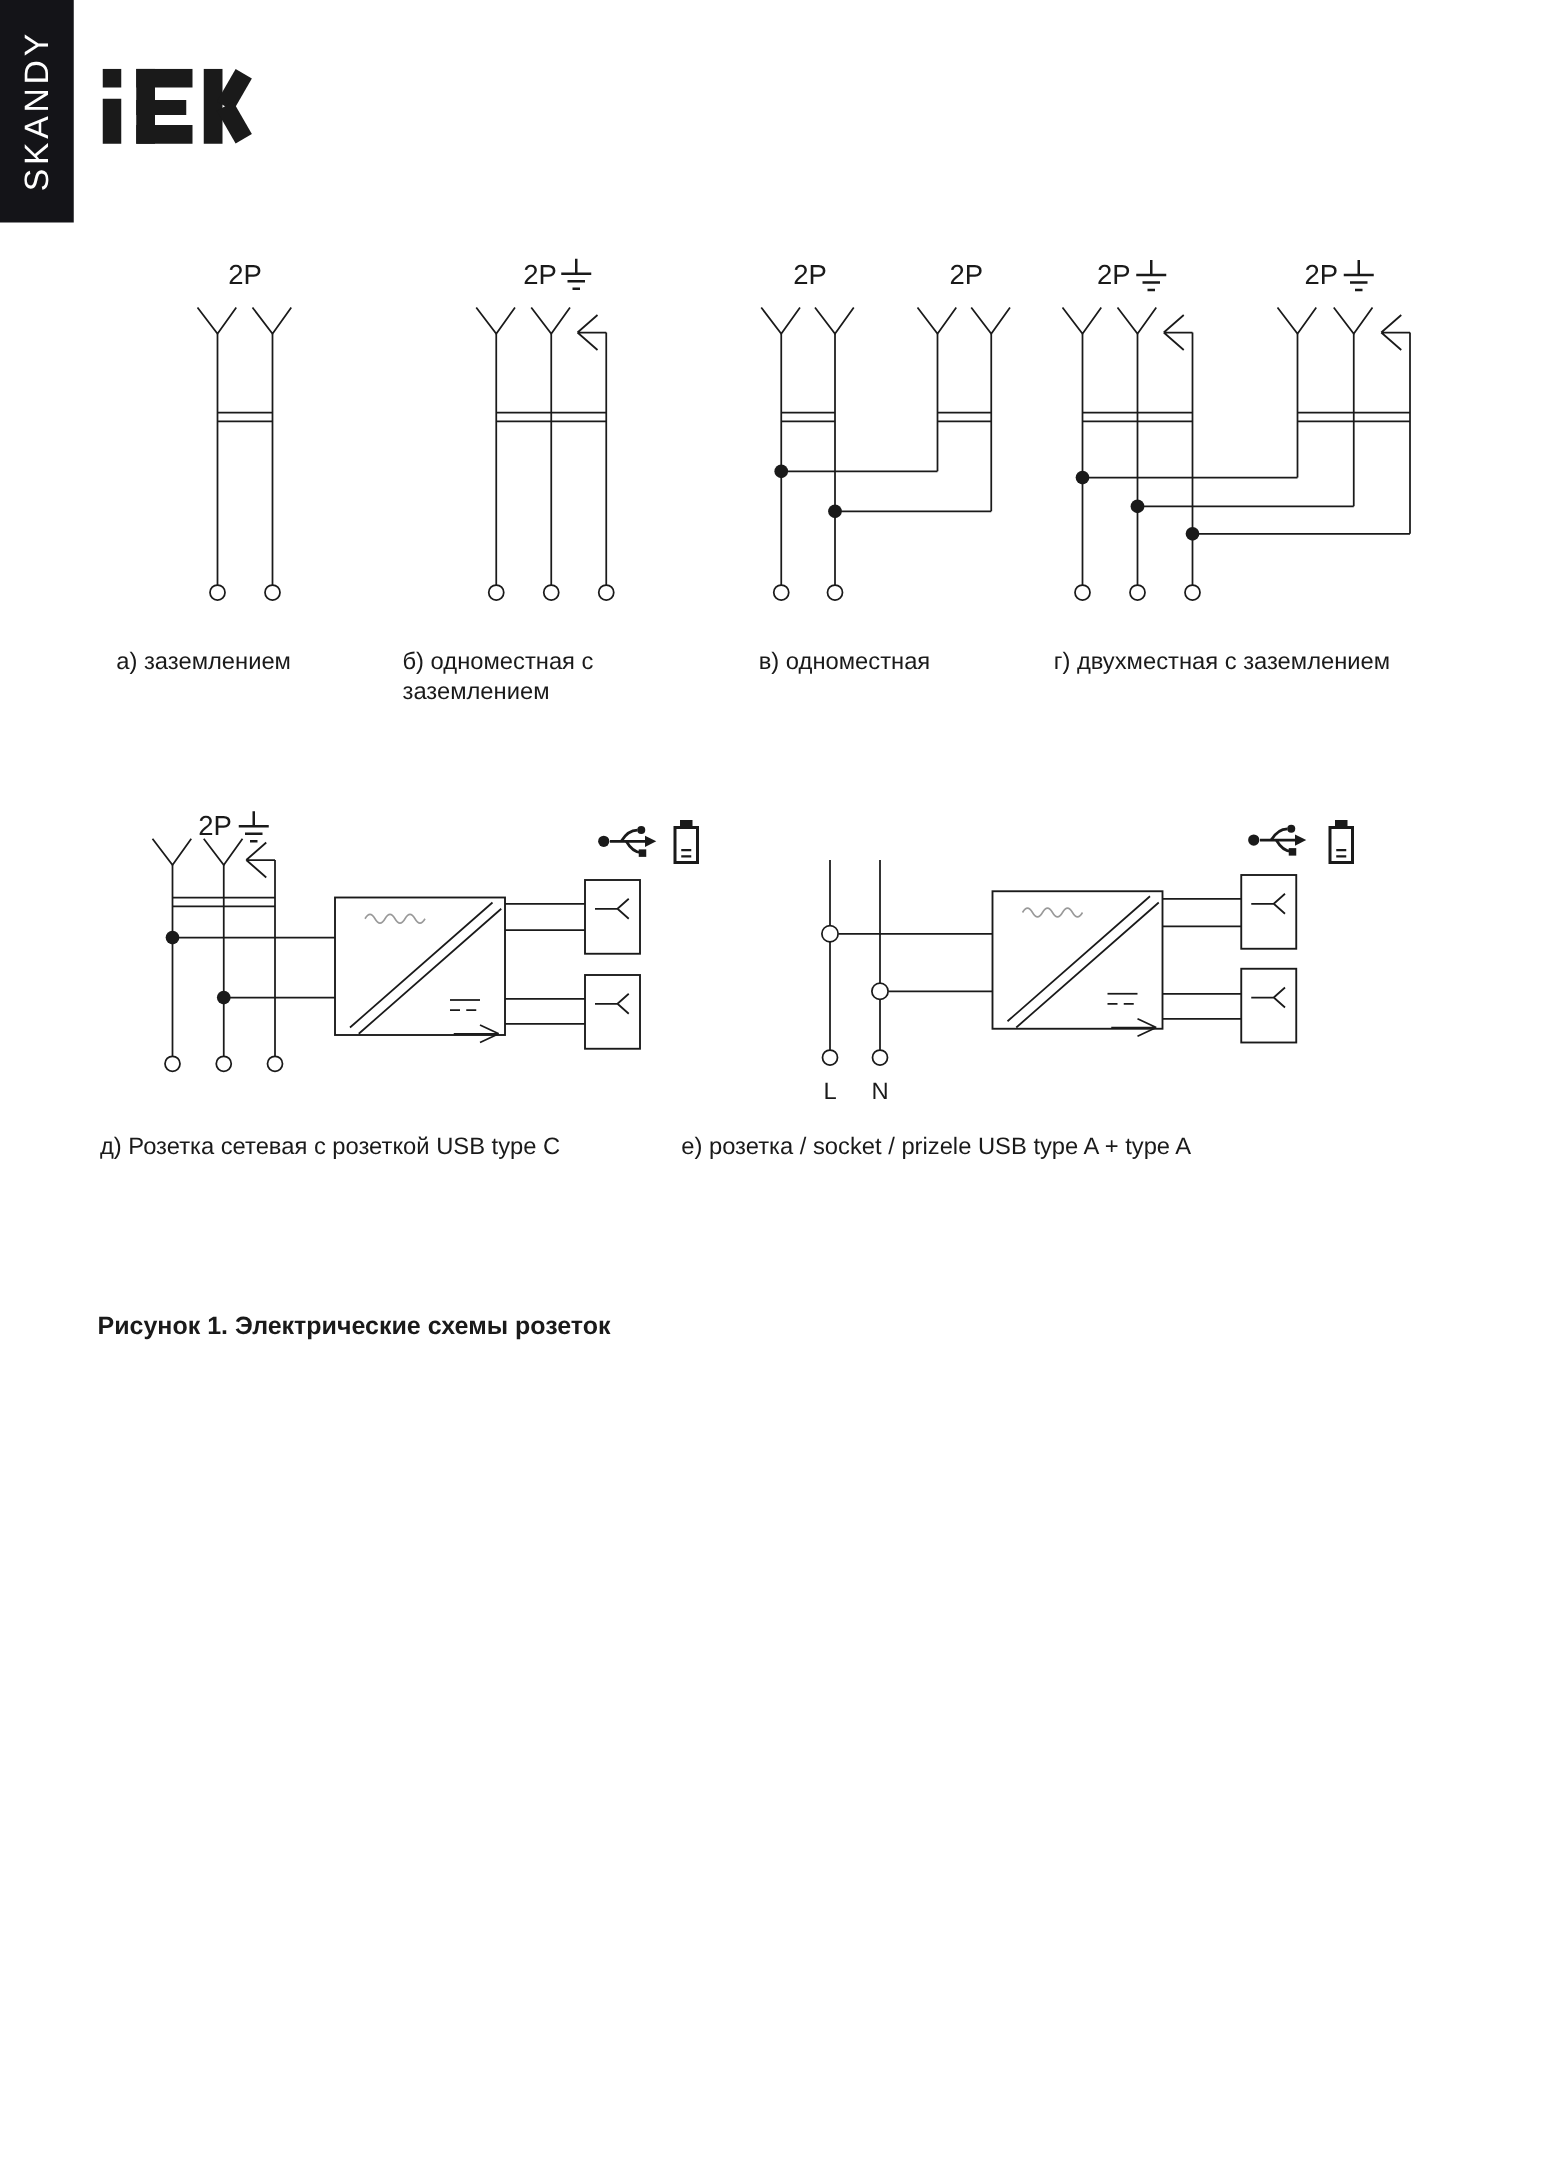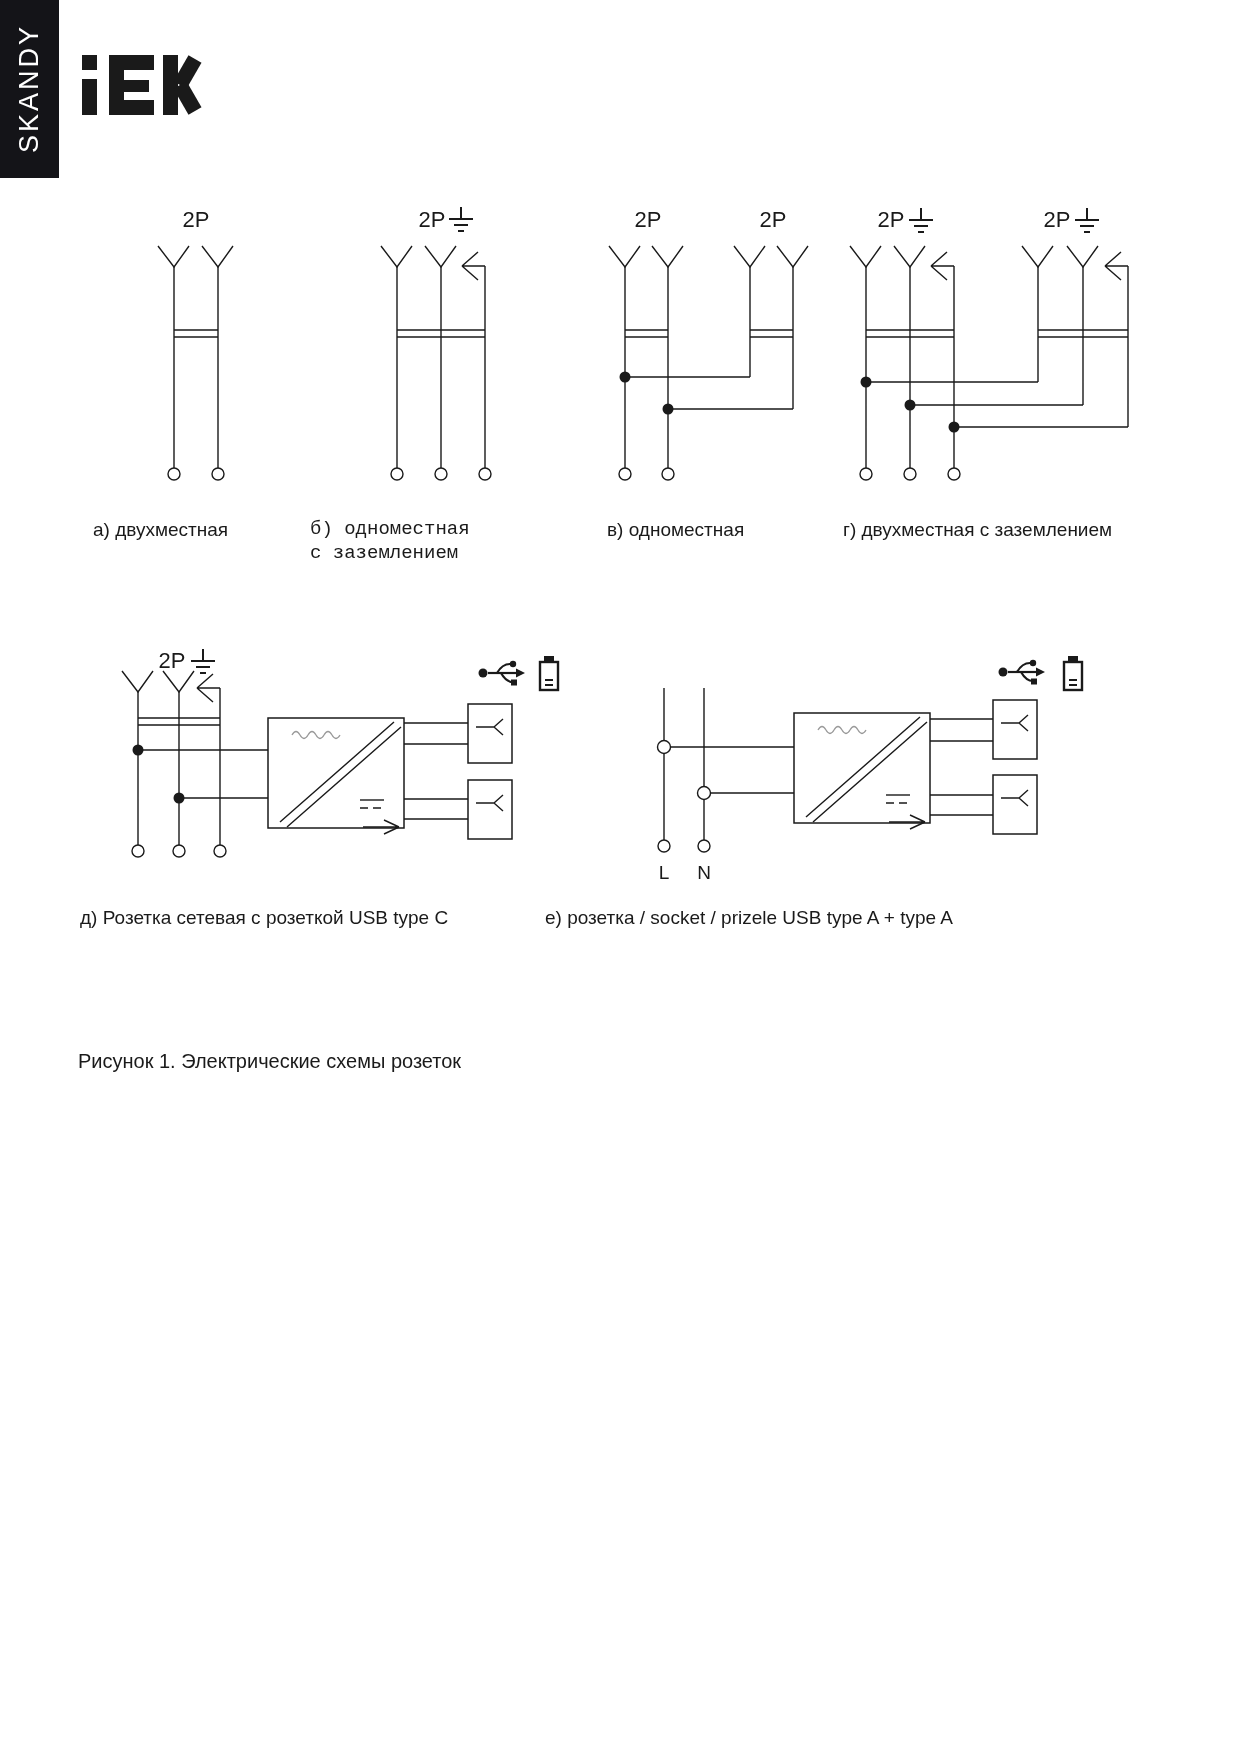--- a/index.html
+++ b/index.html
@@ -8,21 +8,21 @@
   .brand-bar{position:absolute;left:0;top:0;width:59px;height:178px;background:#141418;
              display:flex;align-items:center;justify-content:center;}
   .brand-text{writing-mode:vertical-rl;transform:rotate(180deg);color:#ffffff;
               font-size:27px;letter-spacing:3px;font-weight:400;}
   .logo{position:absolute;left:82px;top:55px;}
   .schematic{position:absolute;left:0;top:0;width:1239px;height:1000px;}
   svg text{font-family:"Liberation Sans",sans-serif;fill:#1a1a1a;}
   .pole-label{font-size:22px;}
   .term-label{font-size:19px;}
   .cap{position:absolute;font-size:19px;line-height:1.25;color:#1a1a1a;}
-  .fig-cap{position:absolute;left:78px;top:1050px;font-size:20px;color:#1a1a1a;}
+  .fig-cap{position:absolute;left:78px;top:1050px;font-size:20px;color:#1a1a1a;font-weight:bold;}
 </style>
 </head>
 <body>
 
 <div class="page">
 
   <div class="brand-bar">
     <span class="brand-text">SKANDY</span>
   </div>
 
@@ -182,22 +182,22 @@
       <text class="pole-label" x="648" y="227">2P</text>
       <text class="pole-label" x="773" y="227">2P</text>
       <text class="pole-label" x="891" y="227">2P</text>
       <text class="pole-label" x="1057" y="227">2P</text>
       <text class="pole-label" x="172" y="668">2P</text>
       <text class="term-label" x="664" y="879">L</text>
       <text class="term-label" x="704" y="879">N</text>
     </g>
   </svg>
 
-  <div class="cap" style="left:93px;top:518px;">а) двухместная</div>
-  <div class="cap" style="left:310px;top:518px;width:178px;font-family:Liberation Mono, monospace;">б) одноместная с заземлением</div>
+  <div class="cap" style="left:93px;top:518px;">а) заземлением</div>
+  <div class="cap" style="left:322px;top:518px;width:178px;">б) одноместная с заземлением</div>
   <div class="cap" style="left:607px;top:518px;">в) одноместная</div>
   <div class="cap" style="left:843px;top:518px;width:400px;">г) двухместная с заземлением</div>
   <div class="cap" style="left:80px;top:906px;">д) Розетка сетевая с розеткой USB type C</div>
   <div class="cap" style="left:545px;top:906px;">е) розетка / socket / prizele USB type A + type A</div>
 
   <div class="fig-cap">Рисунок 1. Электрические схемы розеток</div>
 
 </div>
 
 </body></html>

